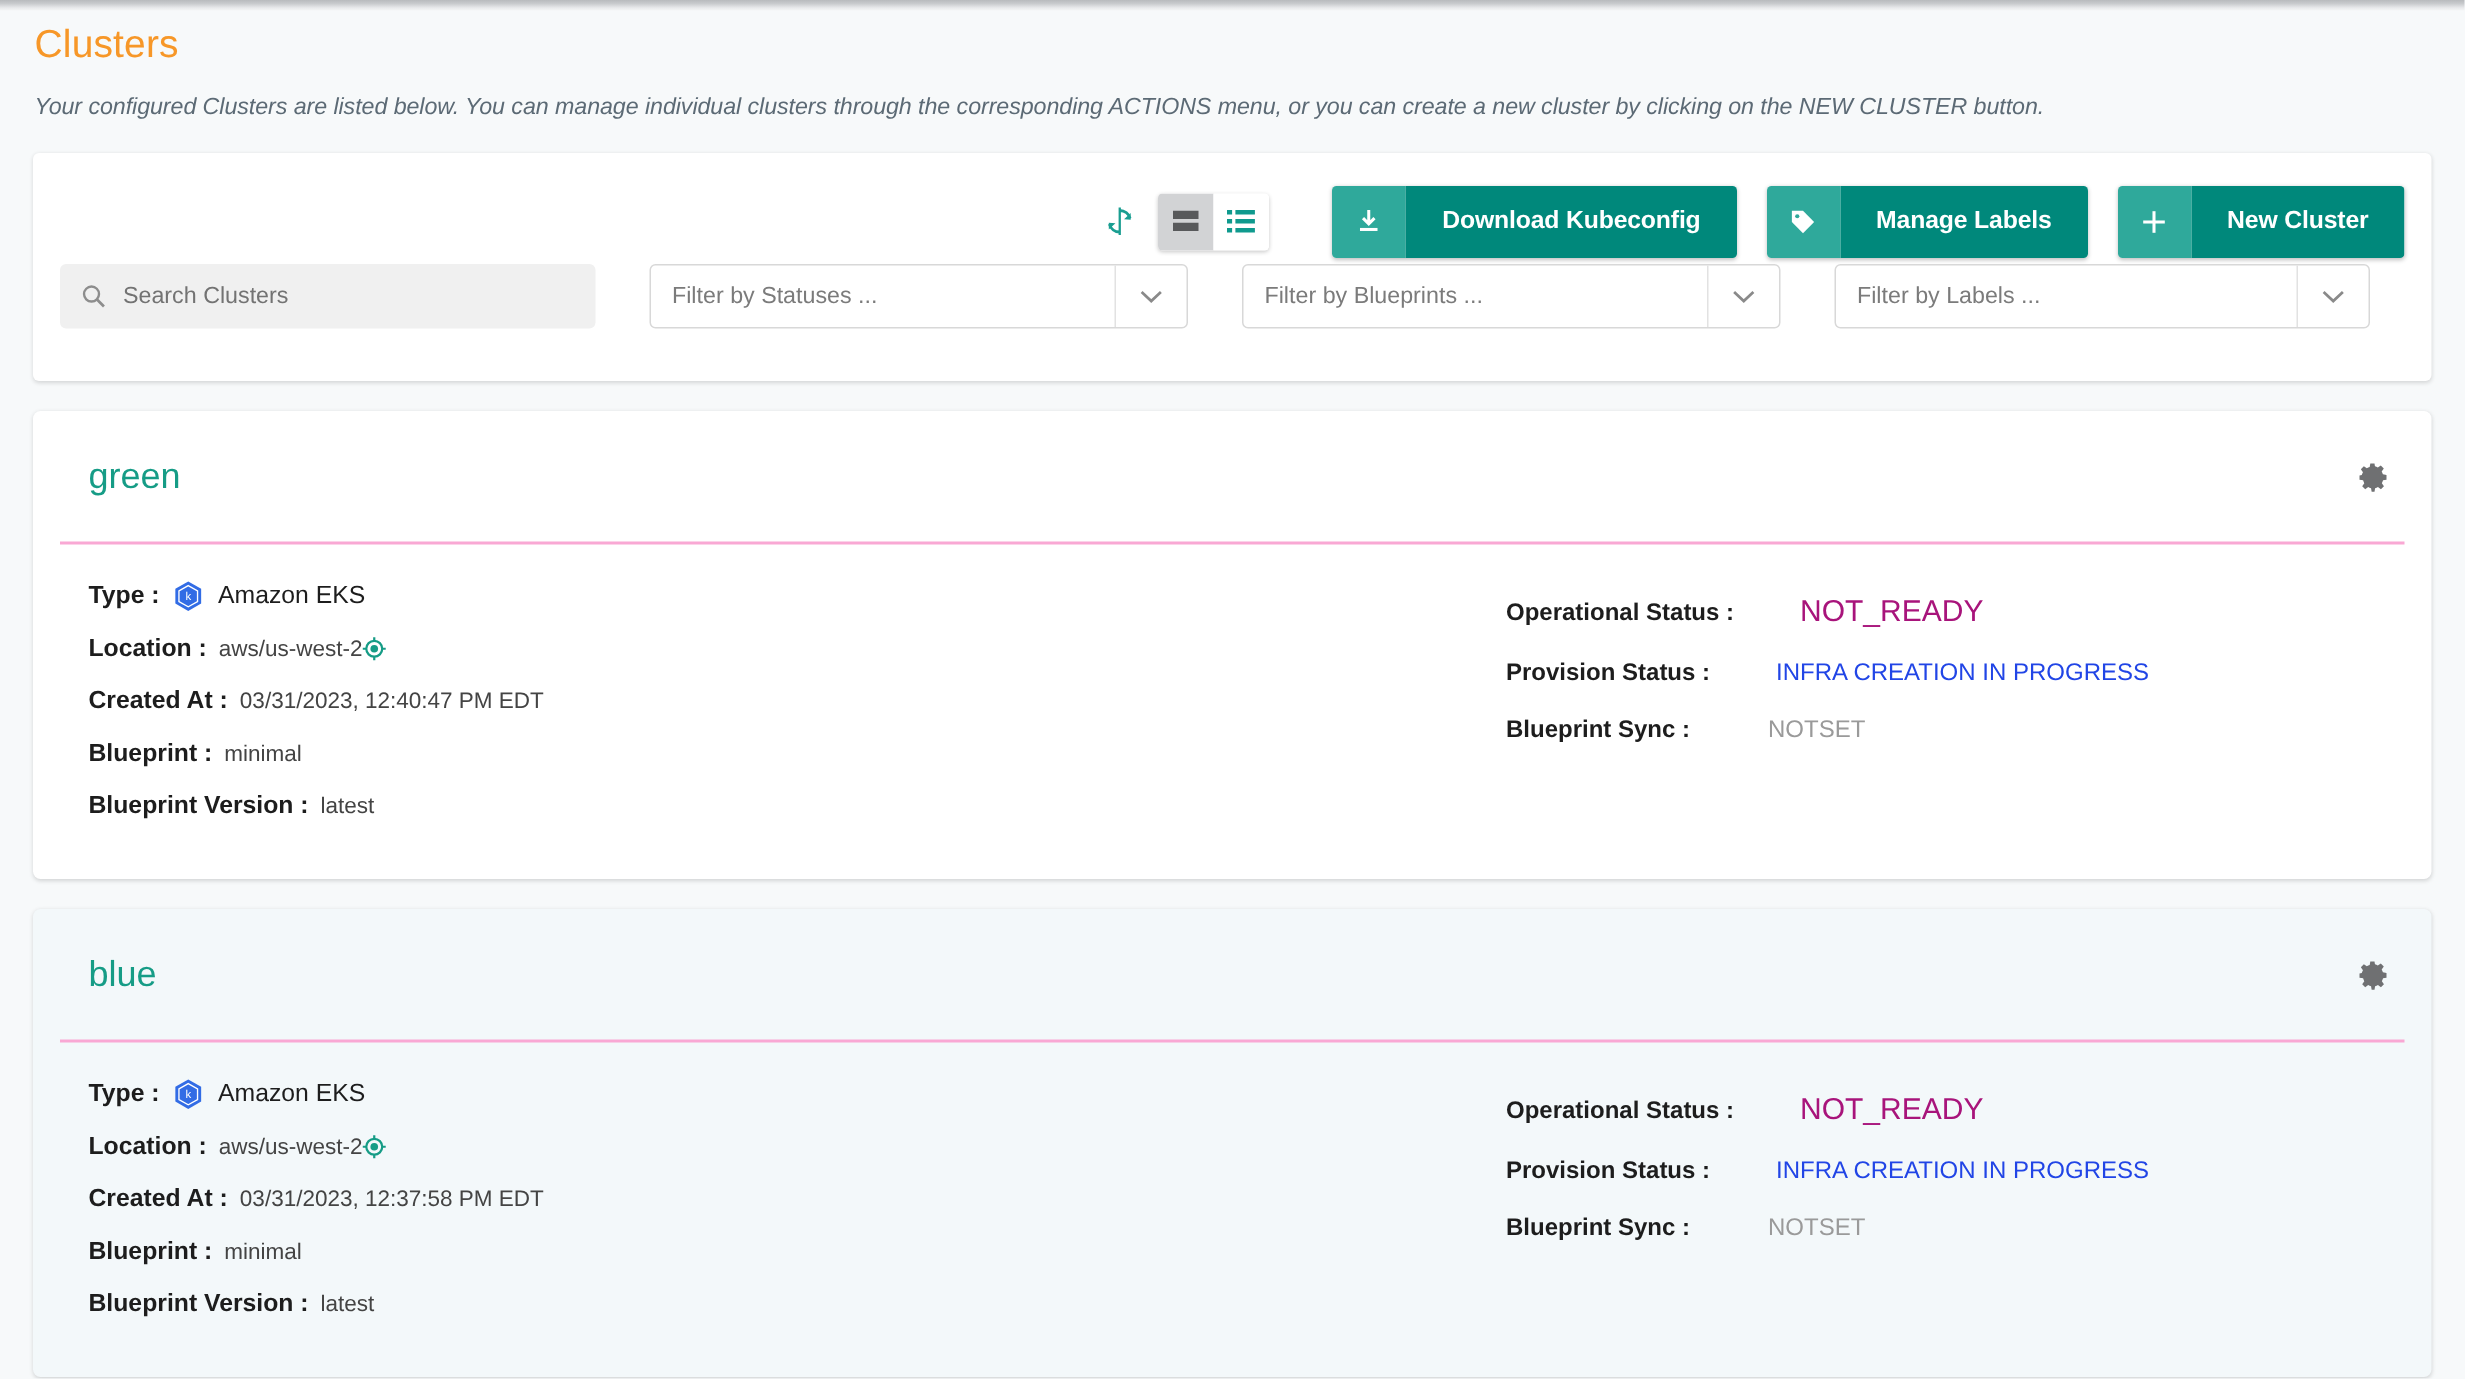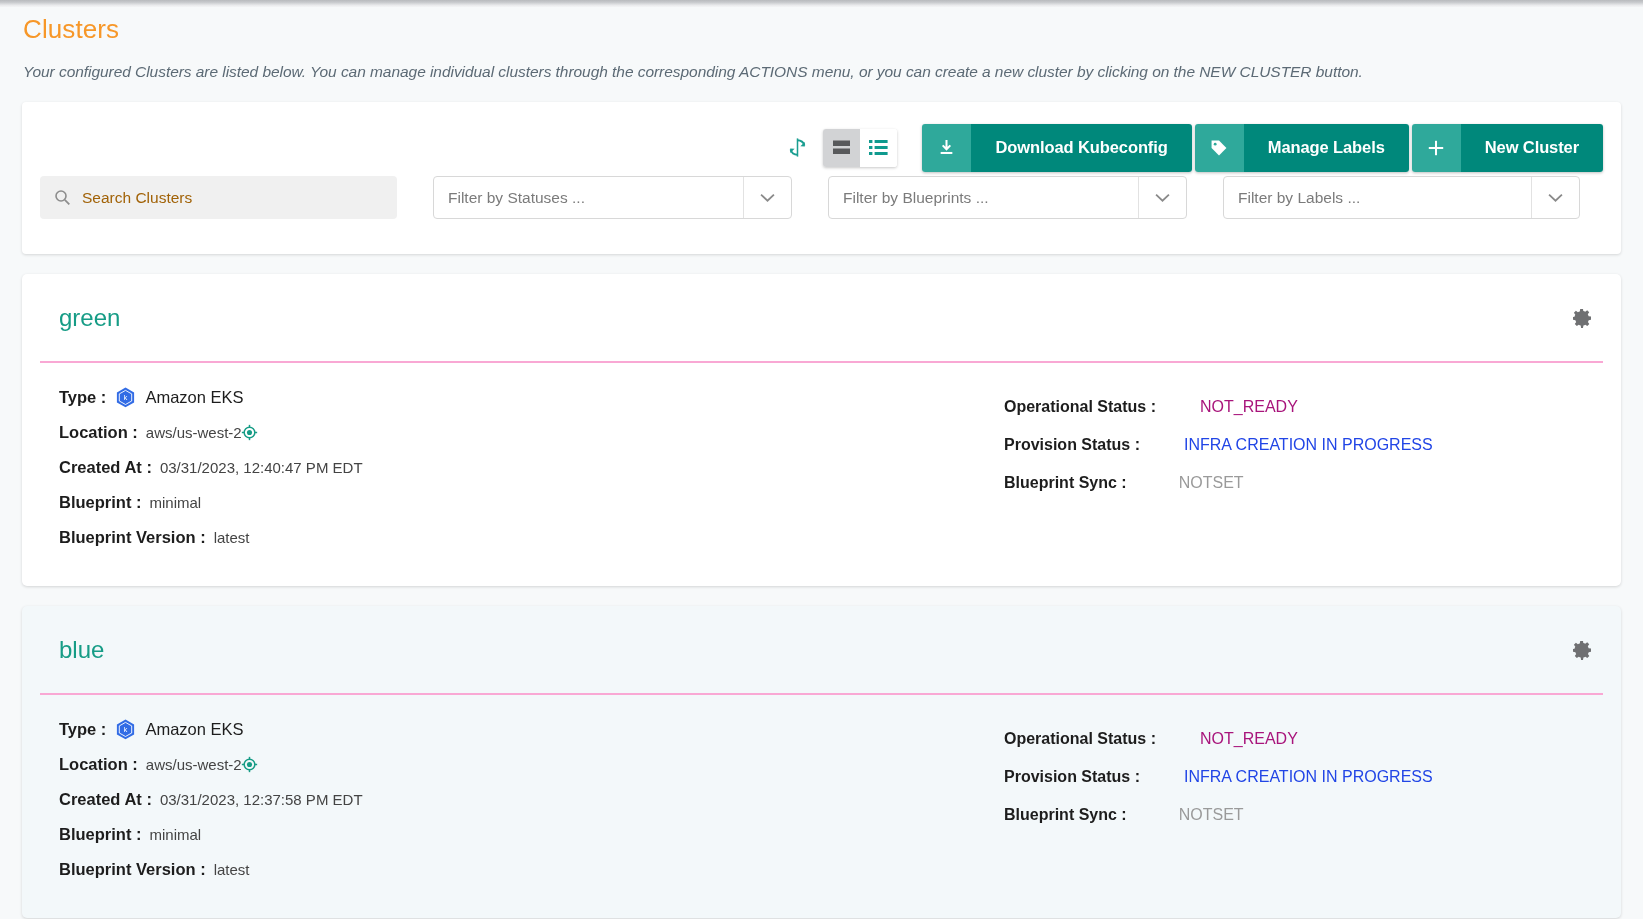--- a/index.html
+++ b/index.html
@@ -88,21 +88,21 @@
   .view-toggle .vt.active { background: #d2d3d5; }
 
   .action-btn {
     display: flex;
     align-items: stretch;
     height: 48px;
     border-radius: 3px;
     overflow: hidden;
     box-shadow: 0 1px 3px rgba(0,0,0,0.25);
     cursor: pointer;
-    margin-left: 3px;
+    margin-left: 20px;
   }
   .action-btn .ab-icon {
     background: #2fa99b;
     width: 49px;
     display: flex; align-items: center; justify-content: center;
     color: #ffffff;
   }
   .action-btn .ab-label {
     background: #00887b;
     color: #ffffff;
@@ -126,21 +126,21 @@
     width: 357px;
     height: 43px;
     background: #f0f0f0;
     border-radius: 4px;
     display: flex;
     align-items: center;
     padding: 0 14px;
     gap: 11px;
   }
   .search-box .ph {
-    color: #a16207;
+    color: #737373;
     font-size: 15.5px;
   }
 
   .select-box {
     height: 43px;
     background: #ffffff;
     border: 1px solid #d8d8d8;
     border-radius: 4px;
     display: flex;
     align-items: center;
@@ -224,21 +224,21 @@
     font-size: 16px;
     color: #3b3b3b;
     margin-left: 8px;
     white-space: nowrap;
   }
   .kv .v.small { font-size: 15px; color: #444; }
   .kv .v.type { font-size: 16.5px; color: #1d1d1d; margin-left: 9px; }
 
   .kv.right { margin-bottom: 13px; gap: 36px; }
   .kv.right .k { font-size: 16px; }
-  .kv .v.purple { color: #a8147b; font-size: 16px; }
+  .kv .v.purple { color: #a8147b; font-size: 20px; }
   .kv .v.blue   { color: #2145e6; font-size: 16px; }
   .kv .v.gray   { color: #9a9a9a; font-size: 16px; margin-left: 16px; }
 
   .k8s-icon { margin-left: 9px; display: inline-flex; vertical-align: middle; }
   .loc-icon { display: inline-flex; margin-left: -1px; vertical-align: middle; }
 </style>
 </head>
 <body>
 
 <div class="top-scroll-bar"></div>

